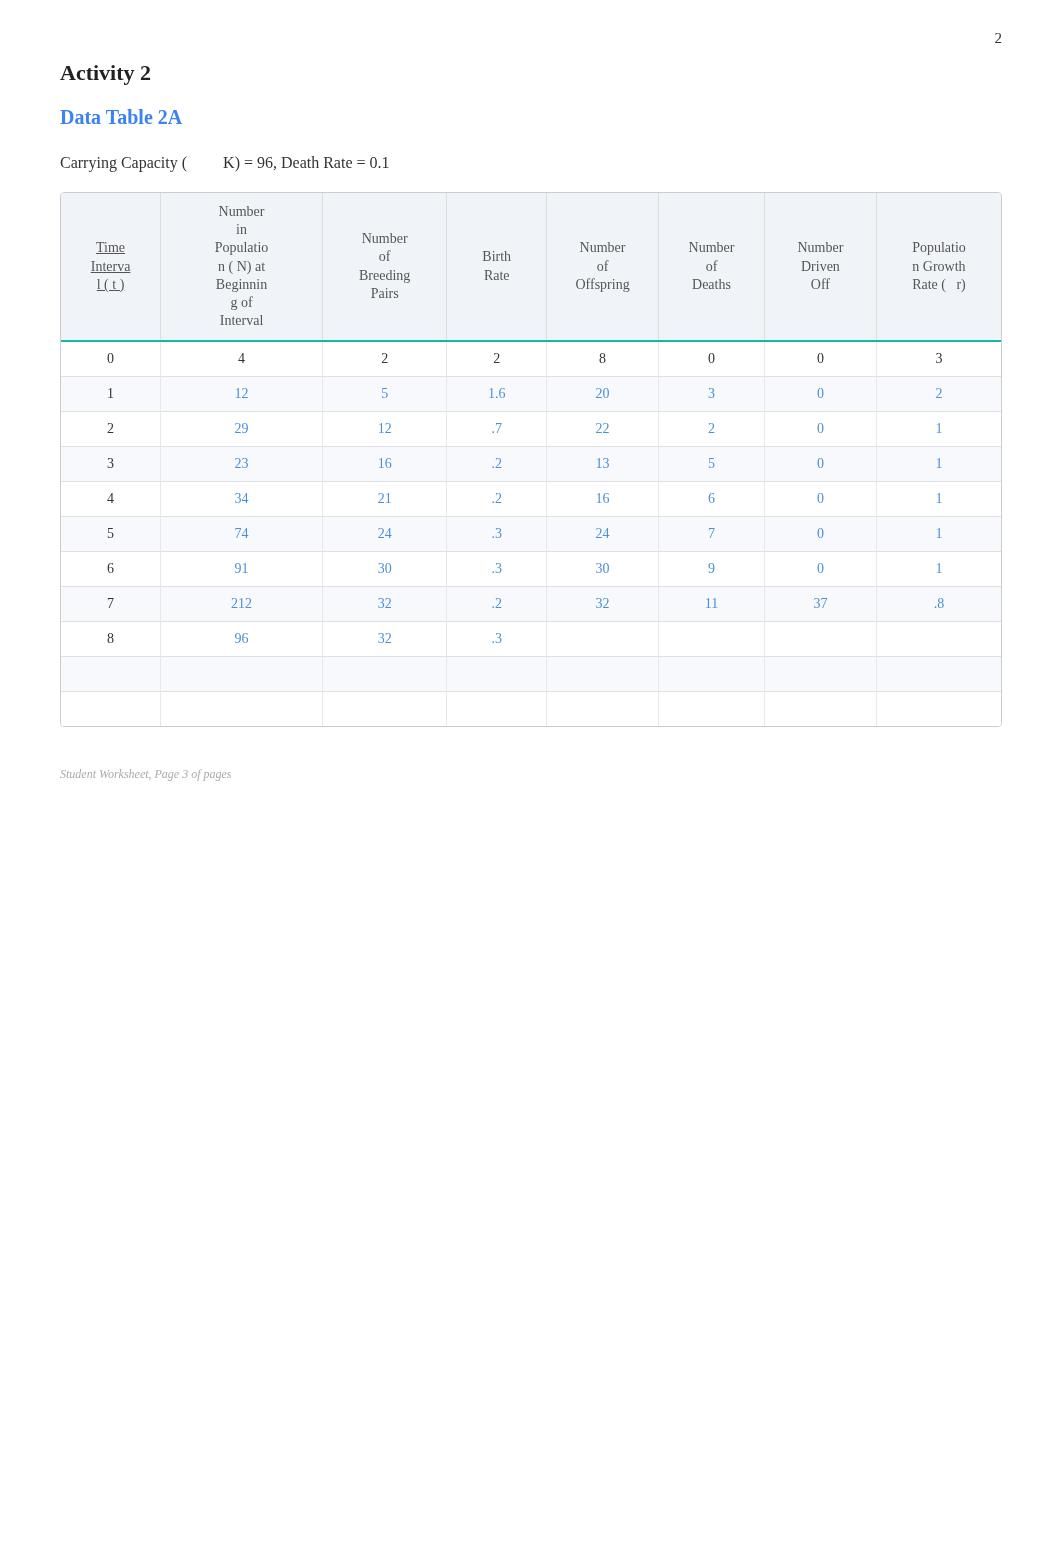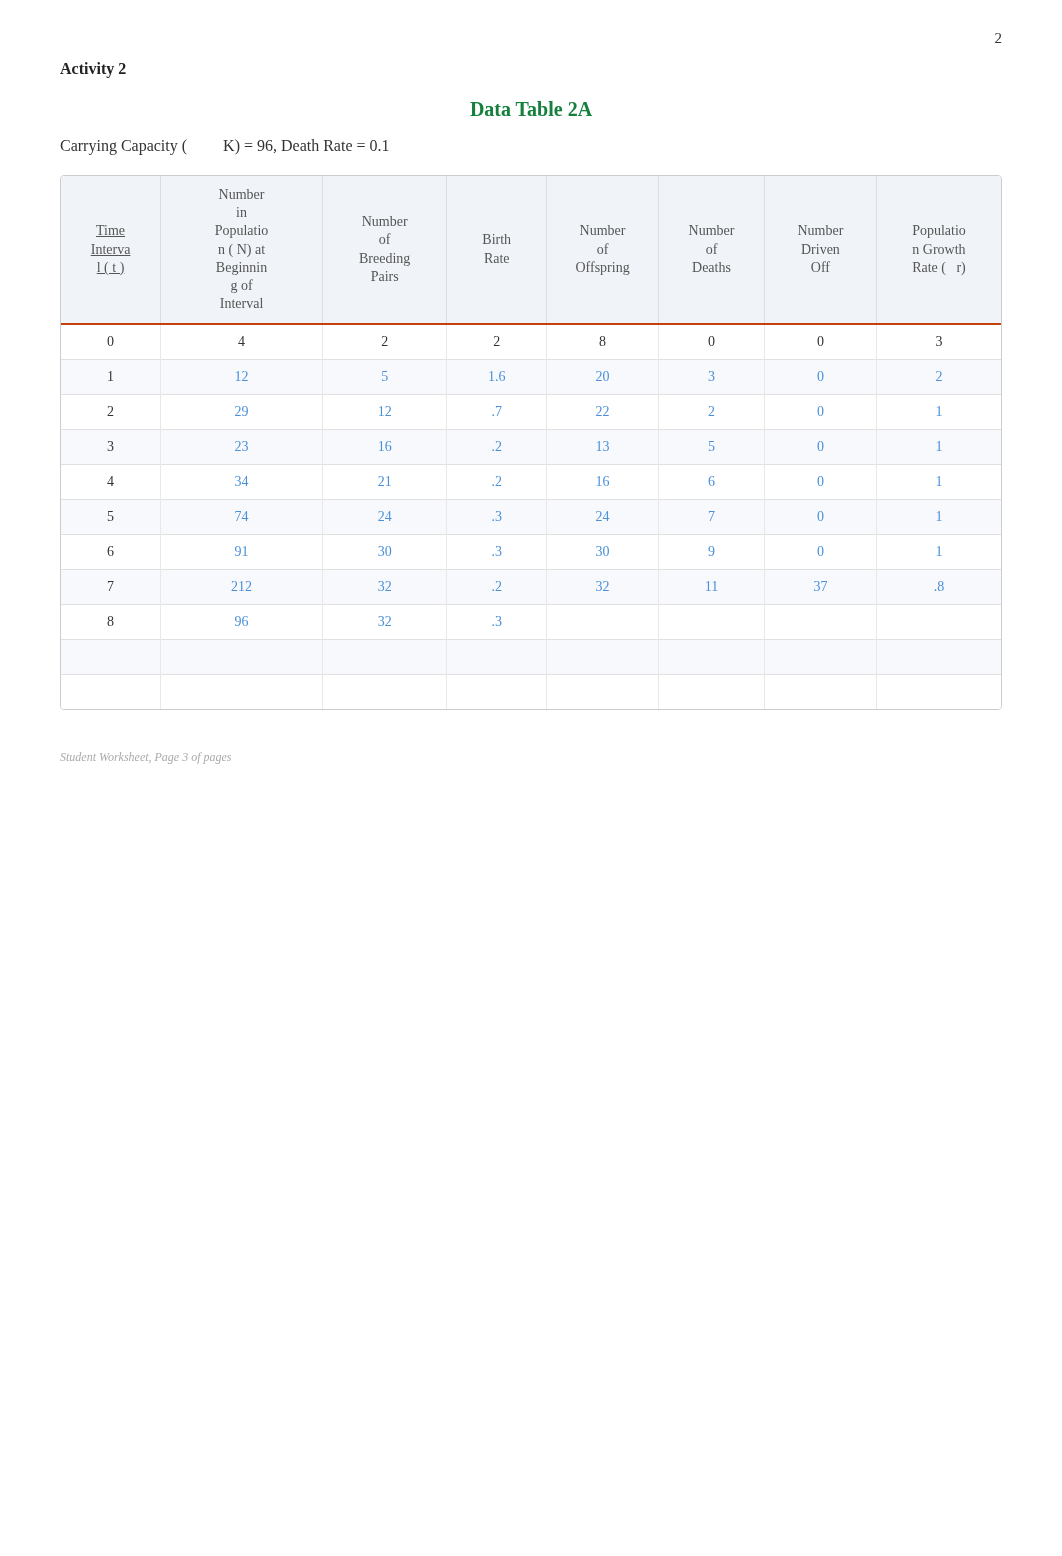--- a/index.html
+++ b/index.html
@@ -14,33 +14,32 @@
 
     .page-number {
       position: absolute;
       top: 30px;
       right: 60px;
       font-size: 15px;
       color: #333;
     }
 
     .activity-title {
-      font-size: 16px;
+      font-size: 22px;
       font-weight: bold;
       margin-bottom: 20px;
       margin-top: 20px;
       color: #222;
     }
 
     .data-table-title {
       font-size: 20px;
       font-weight: bold;
-      margin-bottom: 16px;
-      color: #15803d;
-      text-align: center;
+      margin-bottom: 25px;
+      color: #3b82f6;
     }
 
     .carrying-capacity-line {
       font-size: 16px;
       margin-bottom: 20px;
       color: #333;
       display: flex;
       align-items: center;
       gap: 36px;
     }
@@ -61,21 +60,21 @@
     thead tr {
       background: #f0f4f8;
     }
 
     thead th {
       padding: 10px 8px;
       text-align: center;
       vertical-align: middle;
       font-weight: normal;
       border-right: 1px solid #ddd;
-      border-bottom: 2px solid #c2410c;
+      border-bottom: 2px solid #14b8a6;
       color: #555;
       line-height: 1.3;
     }
 
     thead th:last-child {
       border-right: none;
     }
 
     tbody tr {
       border-bottom: 1px solid #e0e0e0;

